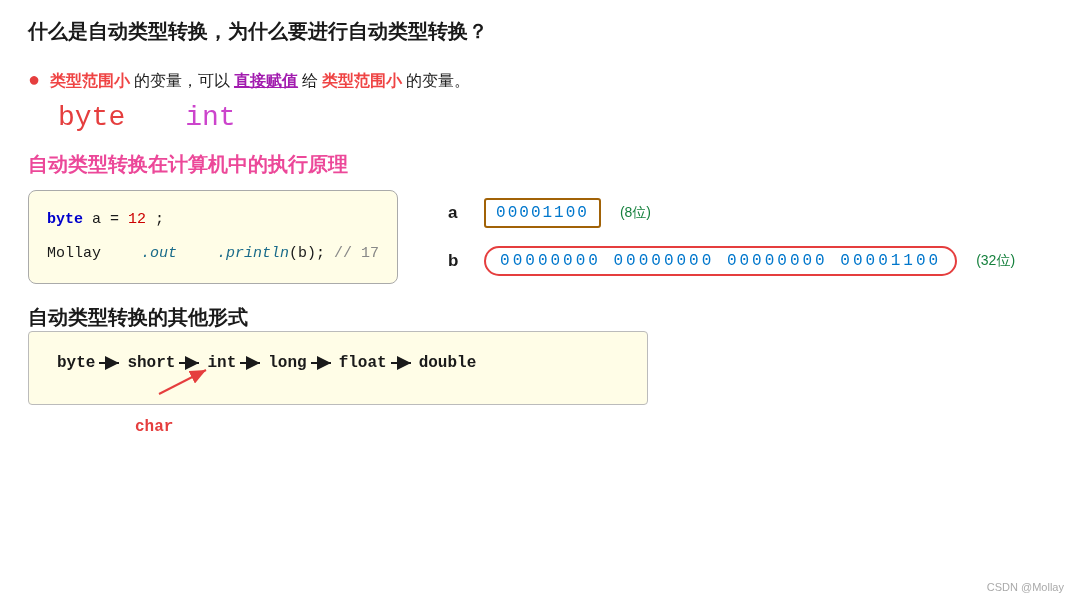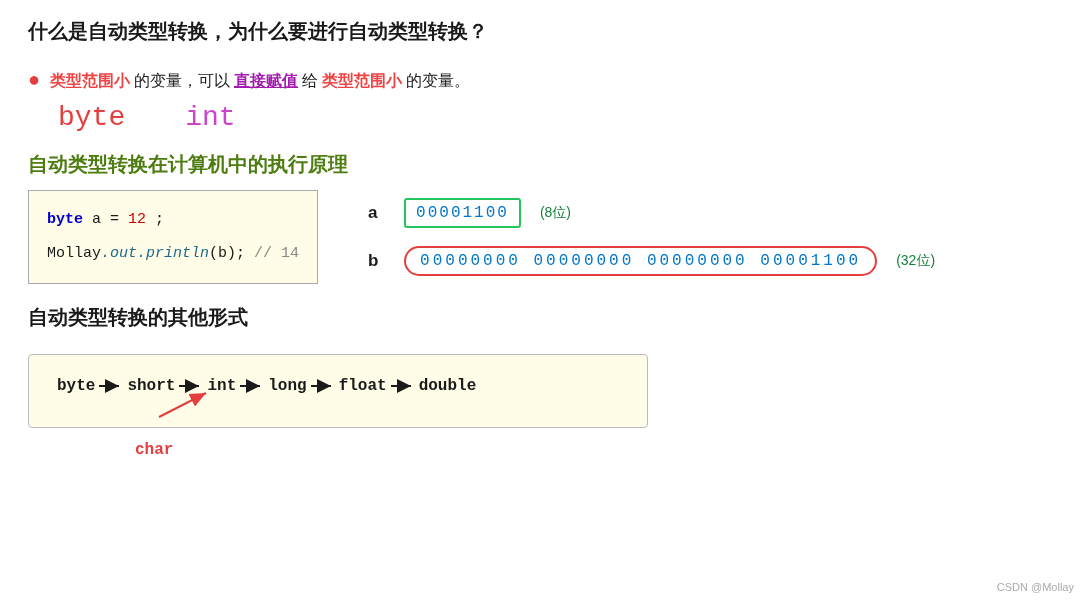--- a/index.html
+++ b/index.html
@@ -40,44 +40,44 @@
       margin: 8px 0 18px 30px;
       font-size: 28px;
       font-family: "Courier New", monospace;
     }
     .type-byte { color: #e53e3e; }
     .type-int { color: #cc44cc; }
 
     .section2-title {
       font-size: 20px;
       font-weight: bold;
-      color: #4d7c0f;
+      color: #ec4899;
       margin-bottom: 12px;
     }
 
     .section2-body {
       display: flex;
       align-items: flex-start;
       gap: 50px;
       margin-bottom: 20px;
     }
 
     .code-block {
       background: #fffde7;
       border: 1.5px solid #aaa;
-      border-radius: 0;
+      border-radius: 8px;
       padding: 14px 18px;
       font-family: "Courier New", monospace;
       font-size: 15px;
       min-width: 270px;
       line-height: 2.0;
     }
     .code-keyword { color: #0000cc; font-weight: bold; }
     .code-number { color: #cc0000; }
-    .code-method { color: #1a6b8a; font-style: italic; }
+    .code-method { color: #1a6b8a; font-style: italic; margin-left: 40px; }
     .code-comment { color: #888; }
     .code-var { color: #1a1a1a; }
 
     .bits-panel {
       display: flex;
       flex-direction: column;
       gap: 18px;
       padding-top: 8px;
     }
     .bit-row {
@@ -86,21 +86,21 @@
       gap: 14px;
     }
     .bit-label {
       font-size: 17px;
       font-weight: bold;
       color: #1a1a1a;
       min-width: 22px;
       font-family: "Microsoft YaHei", Arial, sans-serif;
     }
     .bit-box {
-      border: 2px solid #22c55e;
+      border: 2px solid #a16207;
       border-radius: 3px;
       padding: 4px 10px;
       font-family: "Courier New", monospace;
       font-size: 16px;
       color: #0077cc;
       background: #fff;
       letter-spacing: 2px;
     }
     .bit-box-wide {
       border: 2px solid #e53e3e;
@@ -115,21 +115,21 @@
     .bit-size {
       font-size: 14px;
       color: #15803d;
       margin-left: 5px;
     }
 
     .section3-title {
       font-size: 20px;
       font-weight: bold;
       color: #1a1a1a;
-      margin-bottom: 23px;
+      margin-bottom: 0;
     }
     .chain-box {
       background: #fffde7;
       border: 1.5px solid #bbb;
       border-radius: 4px;
       padding: 22px 28px 32px 28px;
       display: inline-block;
       min-width: 620px;
       position: relative;
     }
@@ -169,21 +169,21 @@
     }
     .char-arrow {
       position: absolute;
       left: 122px;
       top: 34px;
     }
 
     .footer {
       position: fixed;
       bottom: 10px;
-      right: 8px;
+      right: 18px;
       font-size: 11px;
       color: #aaa;
     }
   </style>
 </head>
 <body>
 
 
 
 
@@ -210,21 +210,21 @@
 <div class="section2-title">自动类型转换在计算机中的执行原理</div>
 
 
 <div class="section2-body">
 
   <div class="code-block">
     <div>
       <span class="code-keyword">byte</span><span class="code-var"> a = </span><span class="code-number">12</span><span class="code-var"> ;</span>
     </div>
     <div style="margin-top:4px;">
-      <span class="code-var">Mollay</span><span class="code-method">.out</span><span class="code-method">.println</span><span class="code-var">(b); </span><span class="code-comment">// 14</span>
+      <span class="code-var">Mollay</span><span class="code-method">.out</span><span class="code-method">.println</span><span class="code-var">(b); </span><span class="code-comment">// 17</span>
     </div>
   </div>
 
   <div class="bits-panel">
 
     <div class="bit-row">
       <span class="bit-label">a</span>
       <span class="bit-box">00001100</span>
       <span class="bit-size">(8位)</span>
     </div>

